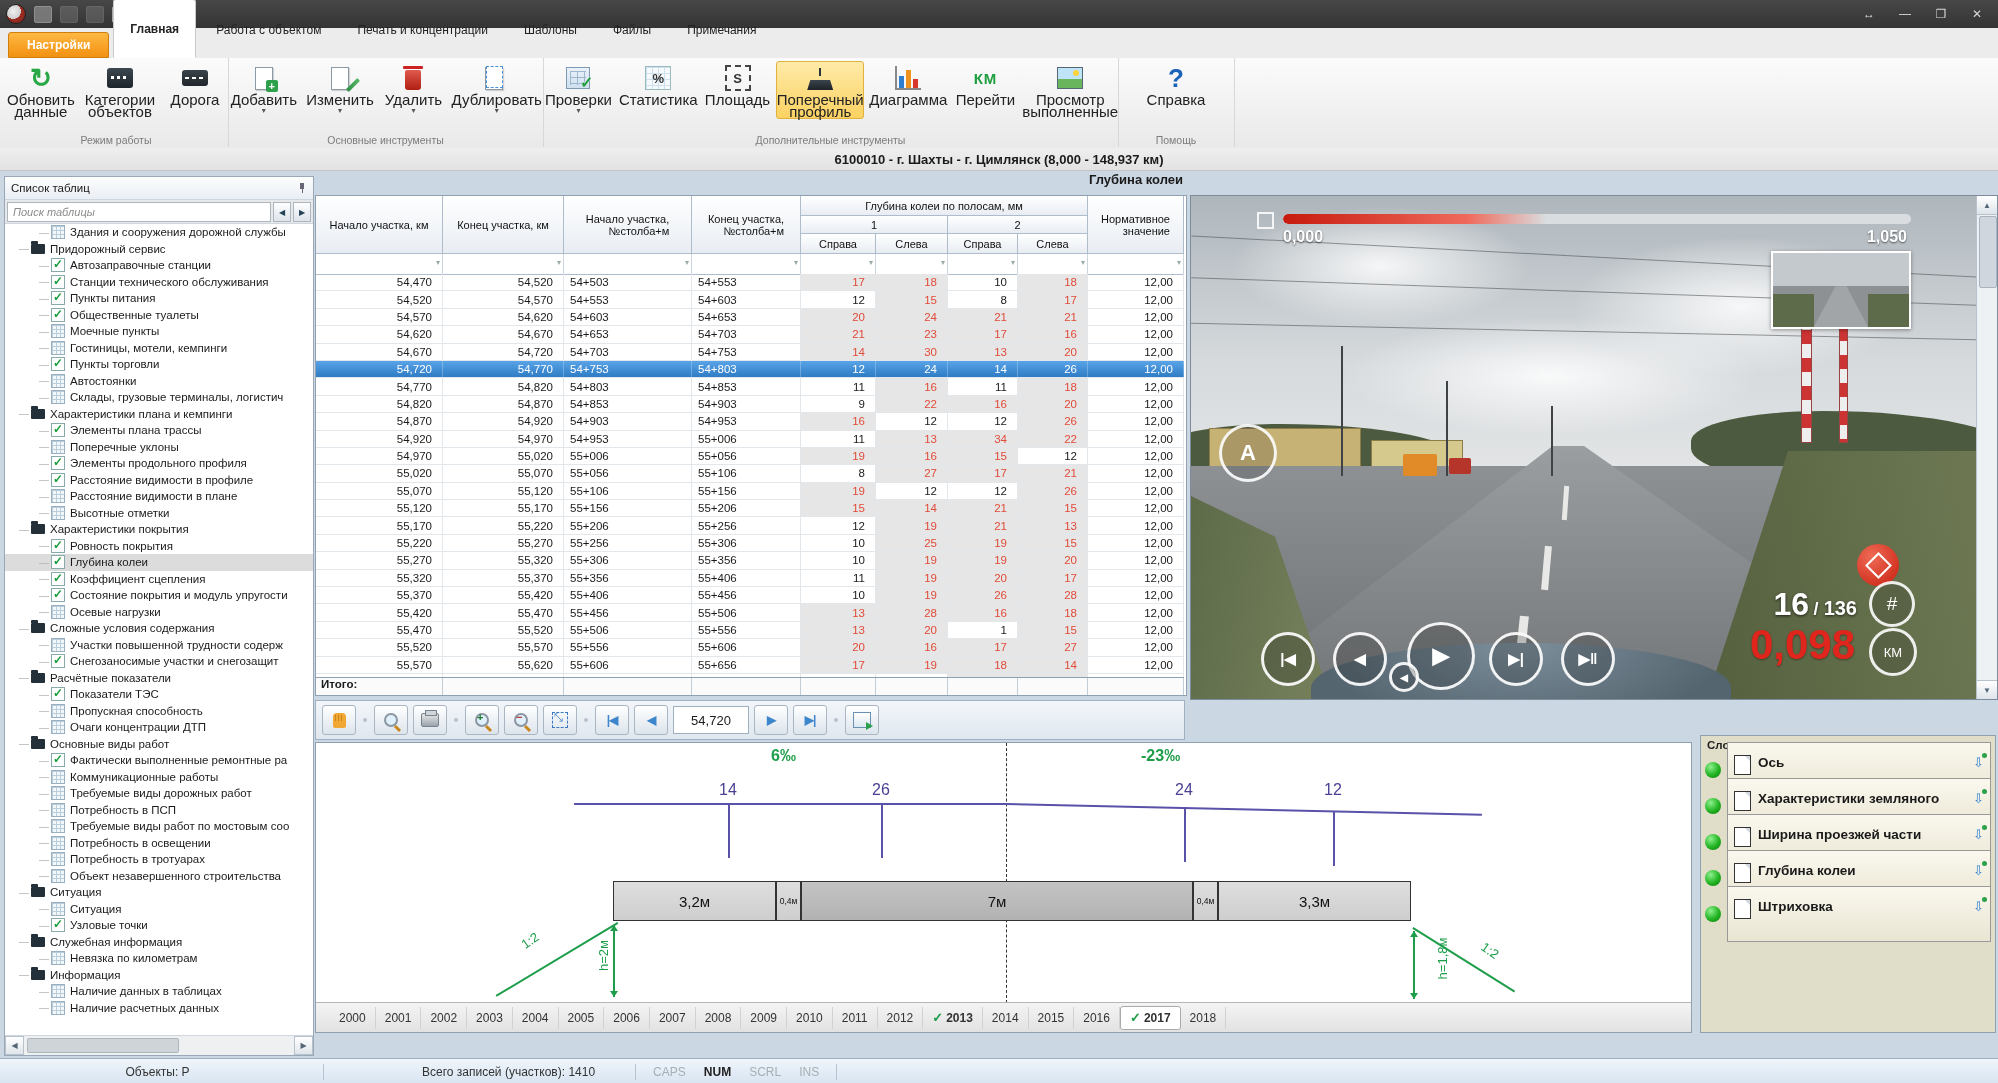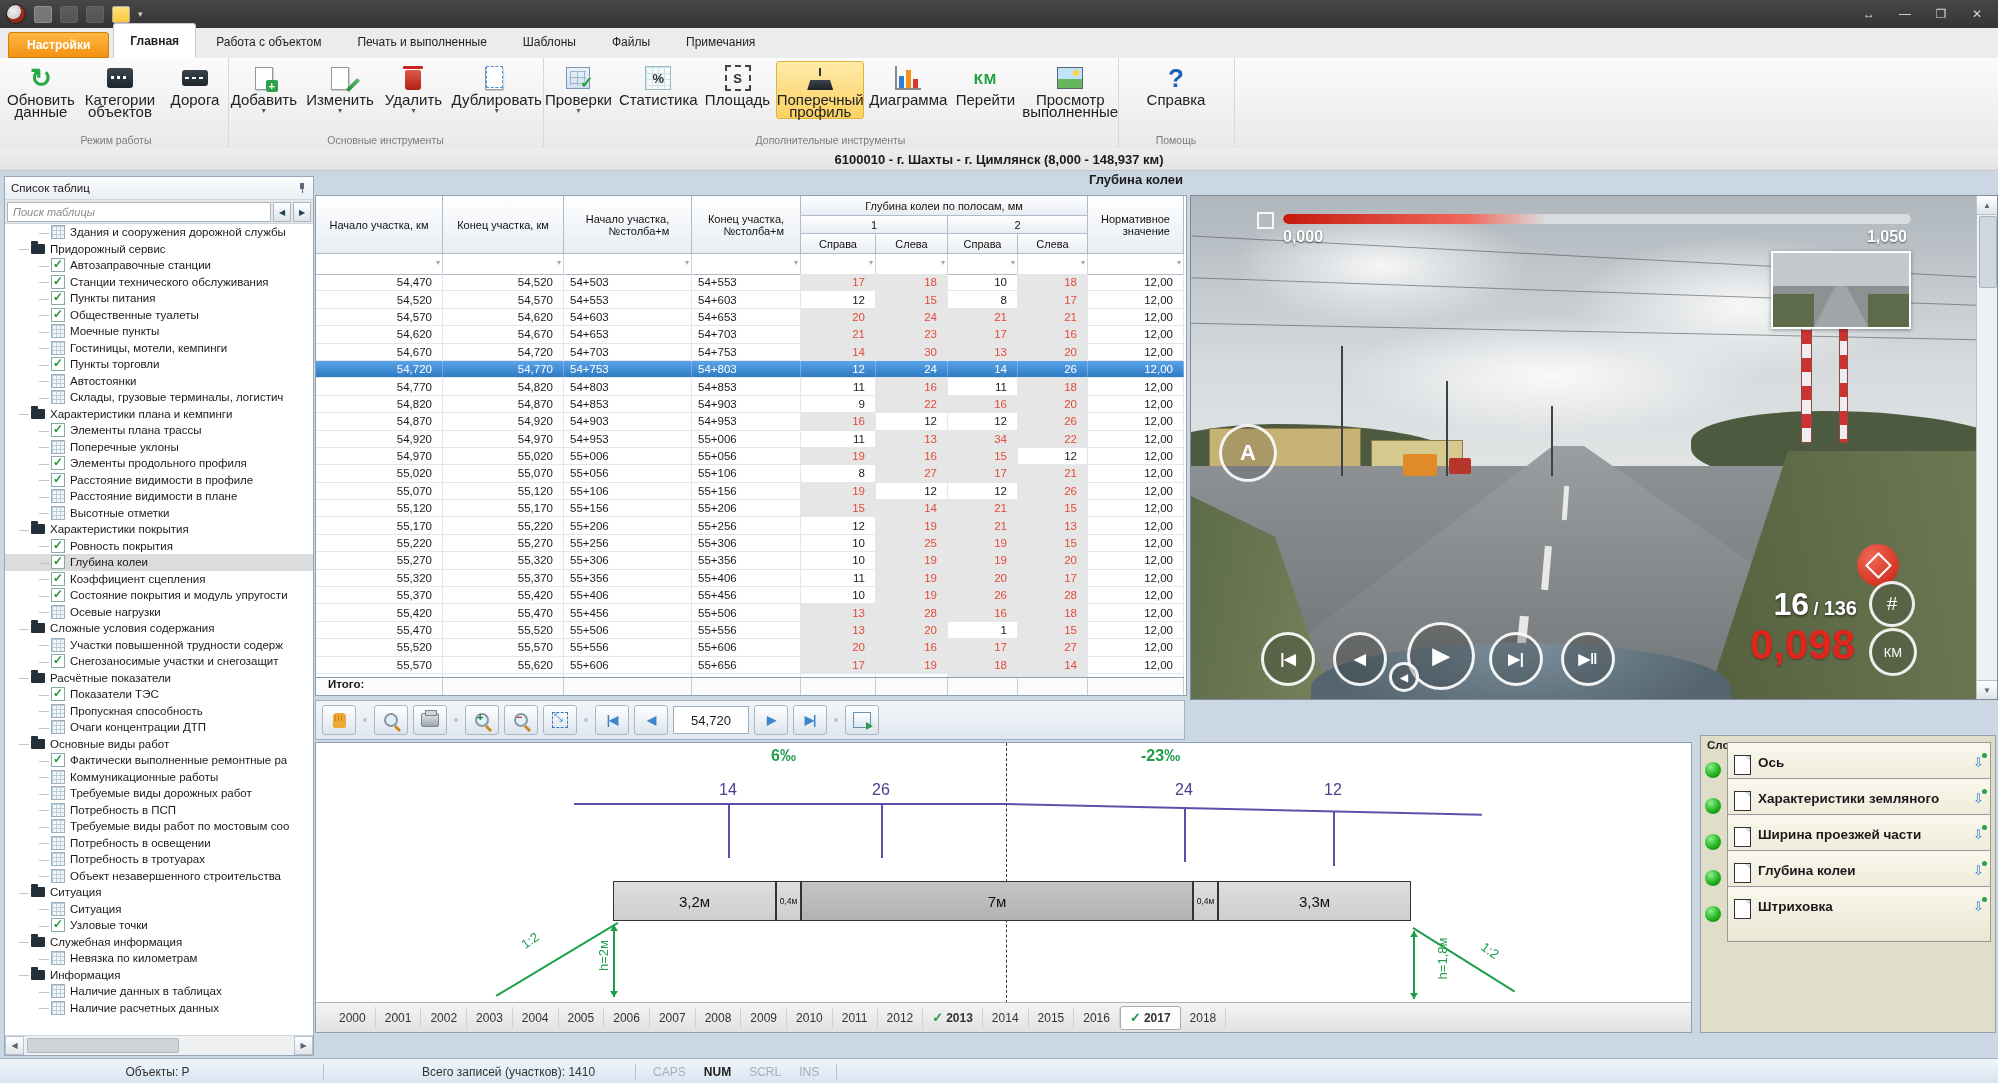--- a/index.html
+++ b/index.html
@@ -16,21 +16,21 @@
   .qicon.note{background:linear-gradient(#ffe07a,#f7c93d);opacity:1}
   .qat-caret{color:#cfcfcf;font-size:9px}
   .wcontrols{right:4px;top:0;height:28px;display:flex;align-items:center;gap:4px;color:#dcdcdc}
   .wbtn{width:30px;height:22px;display:flex;align-items:center;justify-content:center;font-size:12px}
 
   
   #ribbontabs{left:0;top:28px;width:1998px;height:30px;background:#ececec;border-bottom:1px solid #d2d2d2;display:flex;align-items:flex-end}
   .settings-tab{margin-left:8px;height:24px;padding:0 18px;display:flex;align-items:center;
      background:linear-gradient(#ffb843,#f29111);color:#fff;font-weight:bold;font-size:12px;
      border:1px solid #d07f0c;border-radius:3px 3px 0 0}
-  .rtab{height:25px;padding:4px 16px;display:flex;align-items:center;font-size:12px;color:#222;margin-left:4px}
+  .rtab{height:25px;padding:16px 16px;display:flex;align-items:center;font-size:12px;color:#222;margin-left:4px}
   .rtab.active{background:#fff;border:1px solid #c9c9c9;border-bottom:1px solid #fff;border-radius:3px 3px 0 0;font-weight:bold}
 
   
   #ribbon{left:0;top:58px;width:1998px;height:90px;background:linear-gradient(#fbfbfb,#e9e9e9);border-bottom:1px solid #c8c8c8}
   .rgroup{position:absolute;top:0;height:89px;border-right:1px solid #d8d8d8}
   .rgroup-label{position:absolute;bottom:1px;left:0;right:0;text-align:center;font-size:10.5px;color:#7c7c7c}
   .rbtns{position:absolute;top:3px;left:0;right:0;height:70px;display:flex;justify-content:center;align-items:flex-start;gap:4px}
   .rbtn{display:flex;flex-direction:column;align-items:center;padding:3px 7px 0 7px;border-radius:3px;min-width:52px}
   .rbtn.active{background:linear-gradient(#ffeaa8,#fbd262);border:1px solid #e3b23d;padding:2px 6px 0 6px}
   .ric{width:28px;height:28px;position:relative;display:flex;align-items:center;justify-content:center;margin-bottom:2px}
@@ -229,21 +229,21 @@
     <div class="wbtn">❐</div>
     <div class="wbtn">✕</div>
   </div>
 </div>
 
 <div id="ribbontabs" class="abs">
   <div class="settings-tab">Настройки</div>
   <div id="rtabs" style="display:flex;align-items:flex-end">
       <div class="rtab active">Главная</div>
       <div class="rtab">Работа с объектом</div>
-      <div class="rtab">Печать и выполненные</div>
+      <div class="rtab">Печать и концентрации</div>
       <div class="rtab">Шаблоны</div>
       <div class="rtab">Файлы</div>
       <div class="rtab">Примечания</div>
     </div>
 </div>
 
 <div id="ribbon" class="abs">
     <div class="rgroup" style="left: 4px; width: 224px;">
       <div class="rbtns">
         <div class="rbtn">
@@ -938,21 +938,21 @@
         <div class="dcell txt" style="width: 128px; flex: 0 0 128px;">55+656</div>
         <div class="dcell txt" style="width: 109px; flex: 0 0 109px;">55+706</div>
         <div class="dcell num" style="width: 75px; flex: 0 0 75px;">7</div>
         <div class="dcell num" style="width: 72px; flex: 0 0 72px;">11</div>
         <div class="dcell num exceed" style="width: 70px; flex: 0 0 70px;">23</div>
         <div class="dcell num exceed" style="width: 70px; flex: 0 0 70px;">28</div>
         <div class="dcell num" style="width: 96px; flex: 0 0 96px;">12,00</div>
       </div>
     </div>
   <div id="totalrow">
-      <div class="tot-cell" style="width: 127px; flex: 0 0 127px; padding-left: 12px; box-sizing: border-box;">Итого:</div>
+      <div class="tot-cell" style="width: 127px; flex: 0 0 127px; padding-left: 5px; box-sizing: border-box;">Итого:</div>
       <div class="tot-cell" style="width: 121px; flex: 0 0 121px;"></div>
       <div class="tot-cell" style="width: 128px; flex: 0 0 128px;"></div>
       <div class="tot-cell" style="width: 109px; flex: 0 0 109px;"></div>
       <div class="tot-cell" style="width: 75px; flex: 0 0 75px;"></div>
       <div class="tot-cell" style="width: 72px; flex: 0 0 72px;"></div>
       <div class="tot-cell" style="width: 70px; flex: 0 0 70px;"></div>
       <div class="tot-cell" style="width: 70px; flex: 0 0 70px;"></div>
       <div class="tot-cell" style="width: 96px; flex: 0 0 96px;"></div>
     </div>
 </div>

